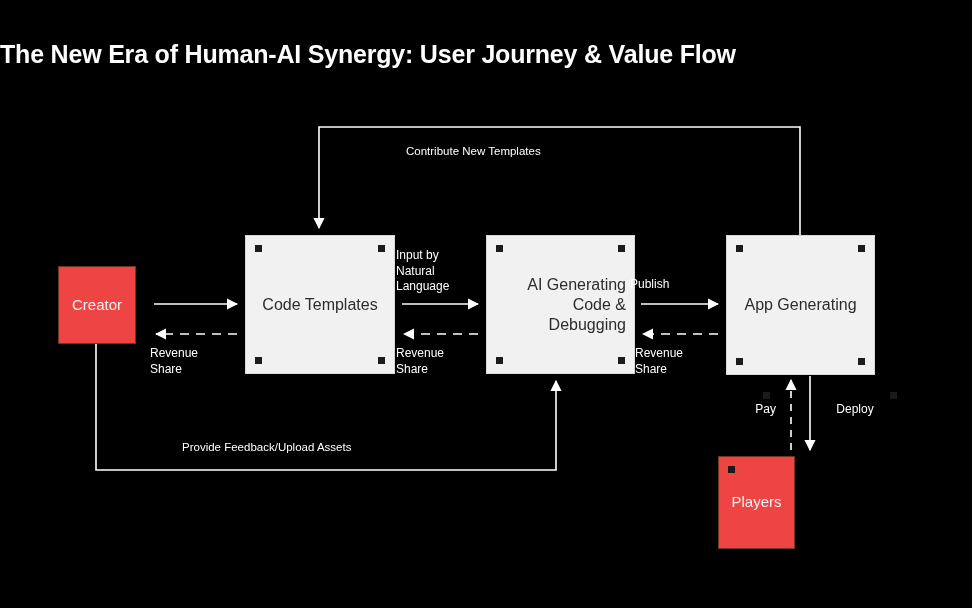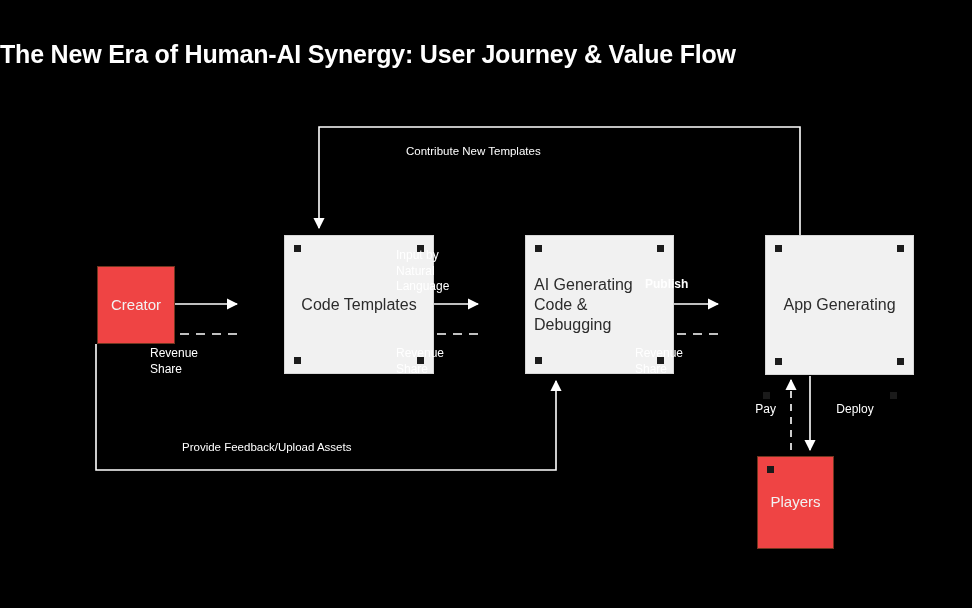--- a/index.html
+++ b/index.html
@@ -40,22 +40,21 @@
     color: #ffffff;
     font-family: "Liberation Sans", sans-serif;
     white-space: nowrap;
   }
   .node {
     position: absolute;
     box-sizing: border-box;
     display: flex;
     align-items: center;
     justify-content: center;
-    text-align: left;
-    margin-left: 39px;
+    text-align: right;
   }
   .node-light {
     background: #f1f1f1;
     border: 1px solid #d8d8d8;
     color: #2c2c2c;
     font-size: 16px;
     line-height: 1.25;
   }
   .node-dark {
     background: #ef4444;
@@ -167,21 +166,21 @@
   <div class="edge-label" style="left:150px; top:346px; width:90px;">Revenue
 Share</div>
 
   <div class="edge-label" style="left:396px; top:248px; width:88px;">Input by
 Natural
 Language</div>
 
   <div class="edge-label" style="left:396px; top:346px; width:88px;">Revenue
 Share</div>
 
-  <div class="edge-label" style="left:645px; top:277px; width:88px;font-weight:bold;">Publish</div>
+  <div class="edge-label" style="left:630px; top:277px; width:88px;">Publish</div>
 
   <div class="edge-label" style="left:635px; top:346px; width:88px;">Revenue
 Share</div>
 
   <div class="edge-label sm" style="left:406px; top:144px; width:300px;">Contribute New Templates</div>
 
   <div class="edge-label sm" style="left:182px; top:440px; width:300px;">Provide Feedback/Upload Assets</div>
 
   <div class="edge-label" style="left:820px; top:402px; width:70px; text-align:center;">Deploy</div>
 

